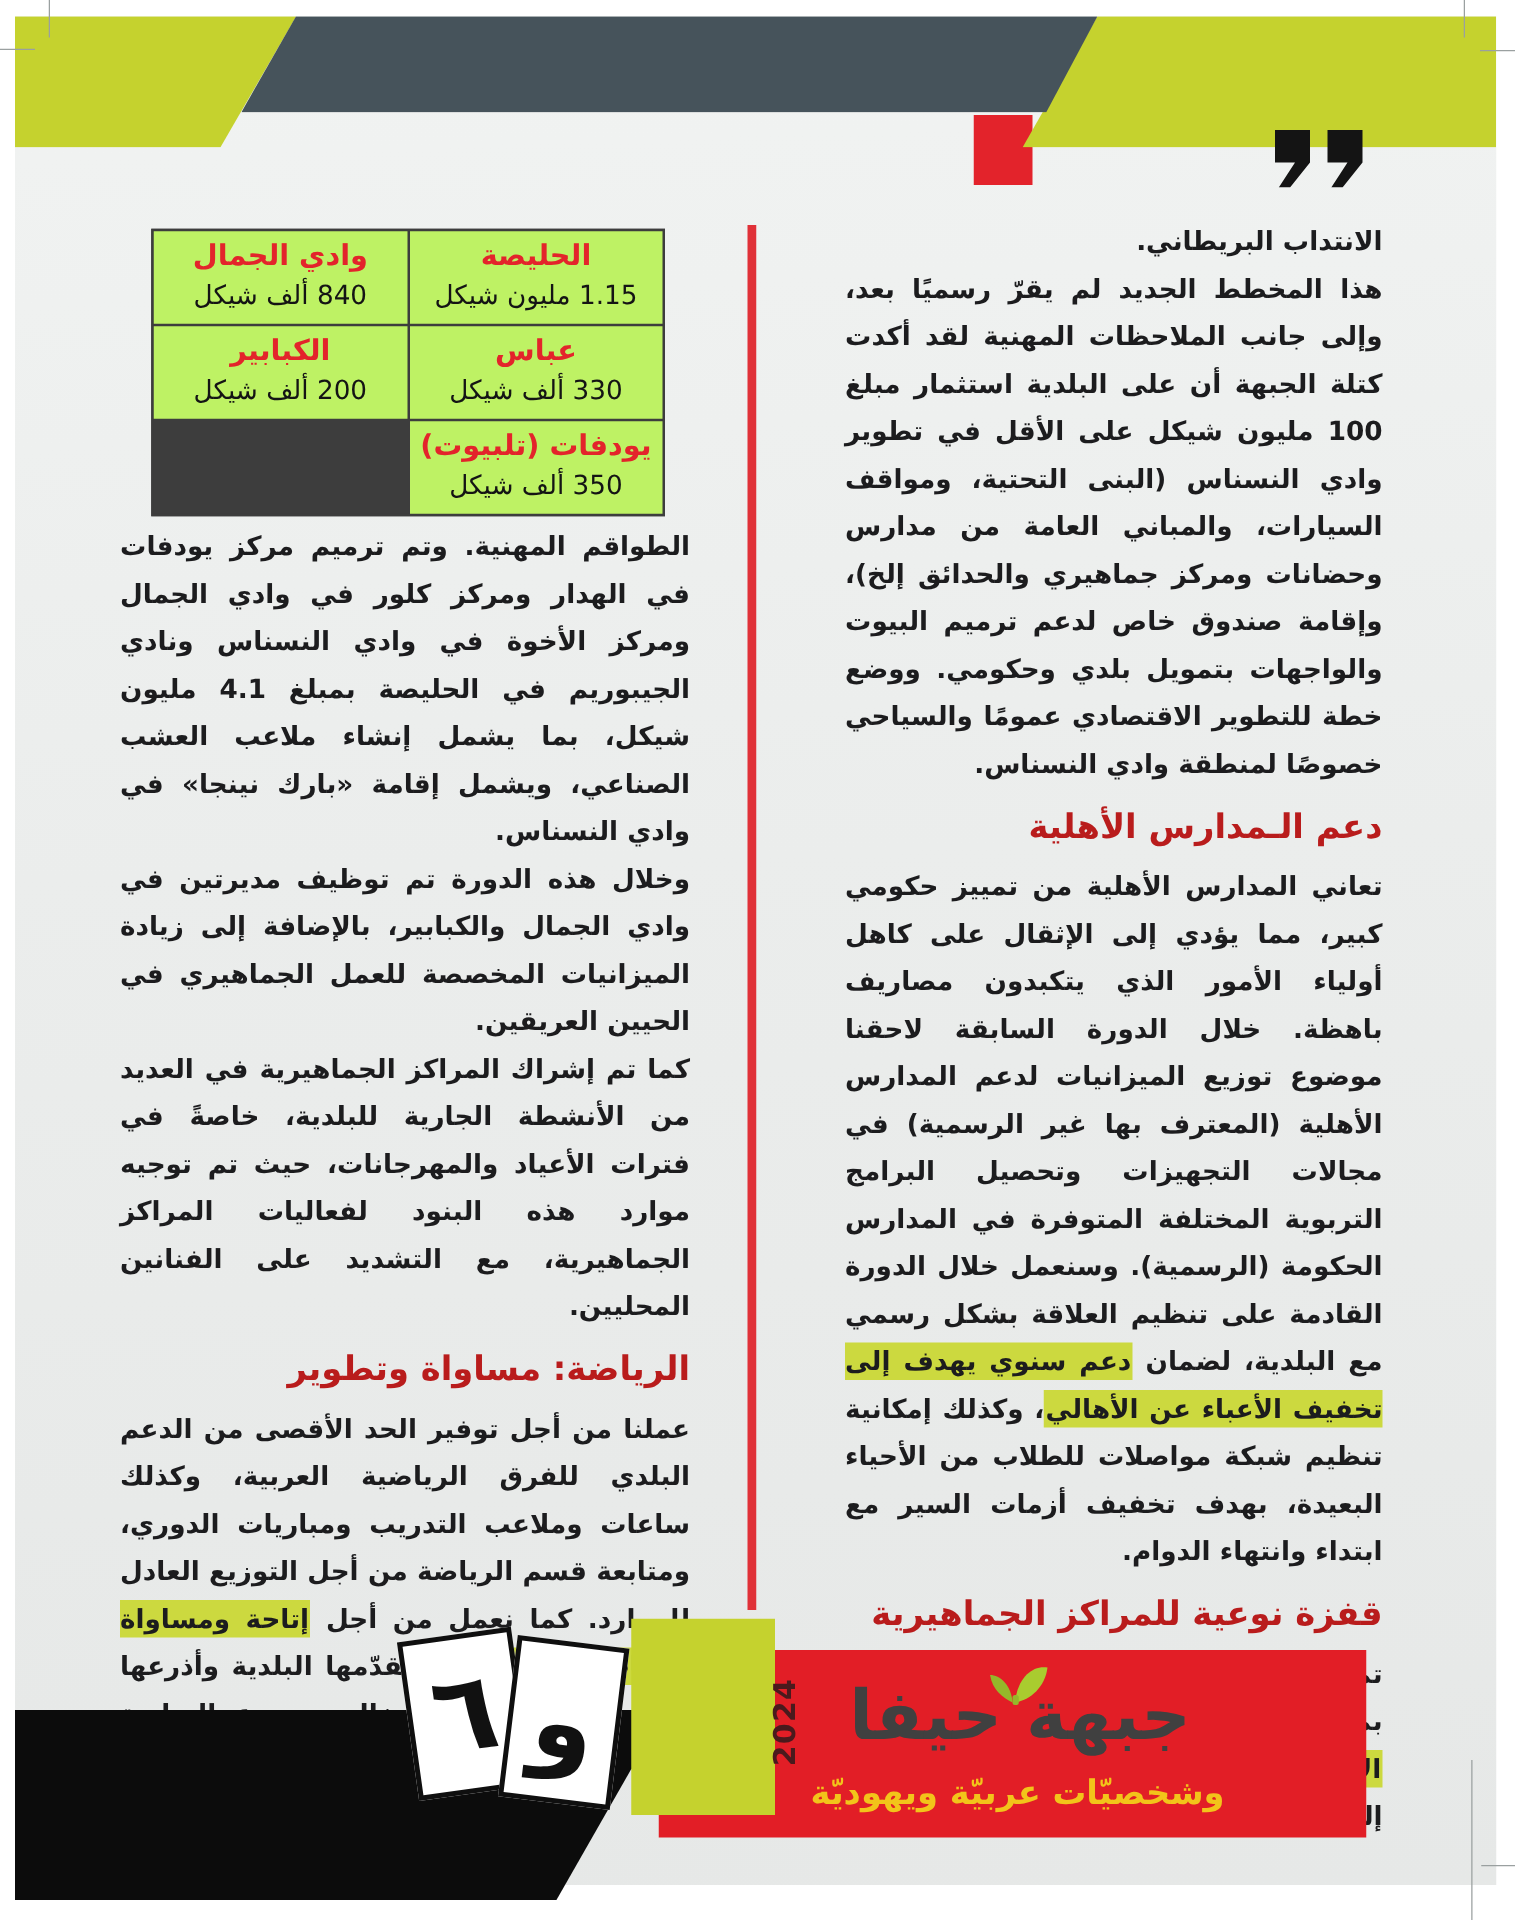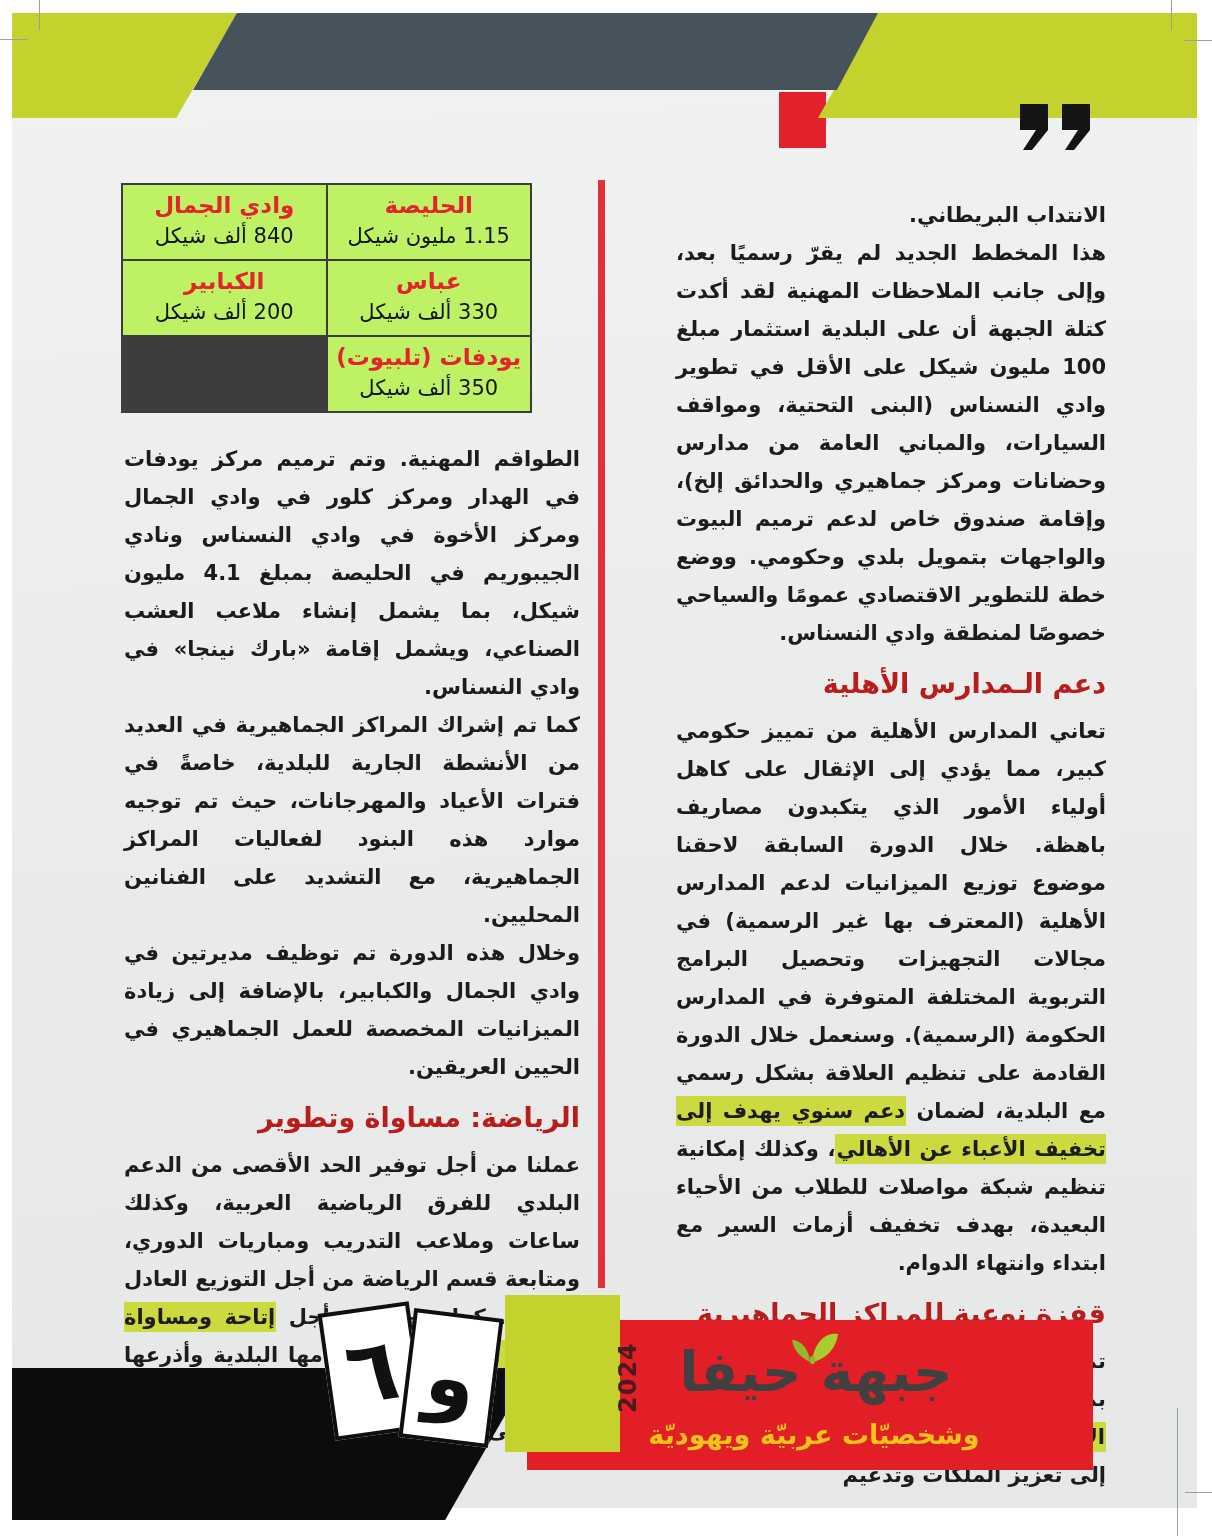--- a/index.html
+++ b/index.html
@@ -35,25 +35,25 @@
     display:grid; grid-template-columns:1fr 1fr; gap:2px;
     background:#3d3d3d; border:2px solid #3d3d3d; direction:rtl;
   }
   .cell { background:#bef264; text-align:center; padding:5px 3px 7px; min-height:60px; }
   .cell .name  { color:#e3242b; font-size:23px; font-weight:bold; line-height:31px; }
   .cell .value { color:#141414; font-size:21px; font-weight:normal; line-height:31px; }
   
   .divider { position:absolute; left:598px; top:180px; width:7px; height:1108px; background:#e03138; }
   .col {
     position:absolute; text-align:justify; color:#1c1c1e;
-    font-size:21px; line-height:38px; font-weight:bold; direction:rtl;margin-top:22px;
+    font-size:21px; line-height:38px; font-weight:bold; direction:rtl;
   }
   .col p { margin:0; }
   .col-right { left:676px; top:174px; width:430px; }
-  .col-left  { left:124px; top:418px; width:456px; }
+  .col-left  { left:96px; top:418px; width:456px; }
   .sec-heading { color:#b91c1c; font-size:27px; line-height:36px; margin:14px 0 10px; font-weight:bold; }
   .hl { background:#ccd93f; padding:3px 1px; box-decoration-break:slice; }
   
   .black-trap {
     position:absolute; left:12px; top:1368px; width:520px; height:152px;
     background:#0c0c0c; clip-path:polygon(0 0,100% 0,83.3% 100%,0 100%);
   }
   .card {
     position:absolute; background:#ffffff; border:4px solid #0f0f0f;
     display:flex; align-items:center; justify-content:center;
@@ -134,22 +134,22 @@
   <div class="col col-right">
       <p><span>الانتداب البريطاني.</span></p>
       <p><span>هذا المخطط الجديد لم يقرّ رسميًا بعد، وإلى جانب الملاحظات المهنية لقد أكدت كتلة الجبهة أن على البلدية استثمار مبلغ 100 مليون شيكل على الأقل في تطوير وادي النسناس (البنى التحتية، ومواقف السيارات، والمباني العامة من مدارس وحضانات ومركز جماهيري والحدائق إلخ)، وإقامة صندوق خاص لدعم ترميم البيوت والواجهات بتمويل بلدي وحكومي. ووضع خطة للتطوير الاقتصادي عمومًا والسياحي خصوصًا لمنطقة وادي النسناس.</span></p>
       <div class="sec-heading">دعم الـمدارس الأهلية</div>
       <p><span>تعاني المدارس الأهلية من تمييز حكومي كبير، مما يؤدي إلى الإثقال على كاهل أولياء الأمور الذي يتكبدون مصاريف باهظة. خلال الدورة السابقة لاحقنا موضوع توزيع الميزانيات لدعم المدارس الأهلية (المعترف بها غير الرسمية) في مجالات التجهيزات وتحصيل البرامج التربوية المختلفة المتوفرة في المدارس الحكومة (الرسمية). وسنعمل خلال الدورة القادمة على تنظيم العلاقة بشكل رسمي مع البلدية، لضمان </span><span class="hl">دعم سنوي يهدف إلى تخفيف الأعباء عن الأهالي</span><span>، وكذلك إمكانية تنظيم شبكة مواصلات للطلاب من الأحياء البعيدة، بهدف تخفيف أزمات السير مع ابتداء وانتهاء الدوام.</span></p>
       <div class="sec-heading">قفزة نوعية للمراكز الجماهيرية</div>
       <p><span>تمت زيادة ميزانيات المراكز الجماهيرية بمئات آلاف الشواقل سنويًا، خاصةً في </span><span class="hl">الأحياء المستضعفة والمهمّشة</span><span>، بالإضافة إلى تعزيز الملكات وتدعيم</span></p>
     </div>
   <div class="col col-left">
       <p><span>الطواقم المهنية. وتم ترميم مركز يودفات في الهدار ومركز كلور في وادي الجمال ومركز الأخوة في وادي النسناس ونادي الجيبوريم في الحليصة بمبلغ 4.1 مليون شيكل، بما يشمل إنشاء ملاعب العشب الصناعي، ويشمل إقامة «بارك نينجا» في وادي النسناس.</span></p>
+      <p><span>وخلال هذه الدورة تم توظيف مديرتين في وادي الجمال والكبابير، بالإضافة إلى زيادة الميزانيات المخصصة للعمل الجماهيري في الحيين العريقين.</span></p>
       <p><span>كما تم إشراك المراكز الجماهيرية في العديد من الأنشطة الجارية للبلدية، خاصةً في فترات الأعياد والمهرجانات، حيث تم توجيه موارد هذه البنود لفعاليات المراكز الجماهيرية، مع التشديد على الفنانين المحليين.</span></p>
-      <p><span>وخلال هذه الدورة تم توظيف مديرتين في وادي الجمال والكبابير، بالإضافة إلى زيادة الميزانيات المخصصة للعمل الجماهيري في الحيين العريقين.</span></p>
       <div class="sec-heading">الرياضة: مساواة وتطوير</div>
       <p><span>عملنا من أجل توفير الحد الأقصى من الدعم البلدي للفرق الرياضية العربية، وكذلك ساعات وملاعب التدريب ومباريات الدوري، ومتابعة قسم الرياضة من أجل التوزيع العادل للموارد. كما نعمل من أجل </span><span class="hl">إتاحة ومساواة خدمات الرياضة</span><span> التي تقدّمها البلدية وأذرعها المختلفة للسكان، وإدخال موضوع الرياضة بقوة إلى المدارس العربية والأحياء العربية.</span></p>
     </div>
 
   <div class="black-trap"></div>
   <div class="card card-number">
     <span>٦</span>
   </div>
   <div class="card card-letter">
     <span>و</span>

